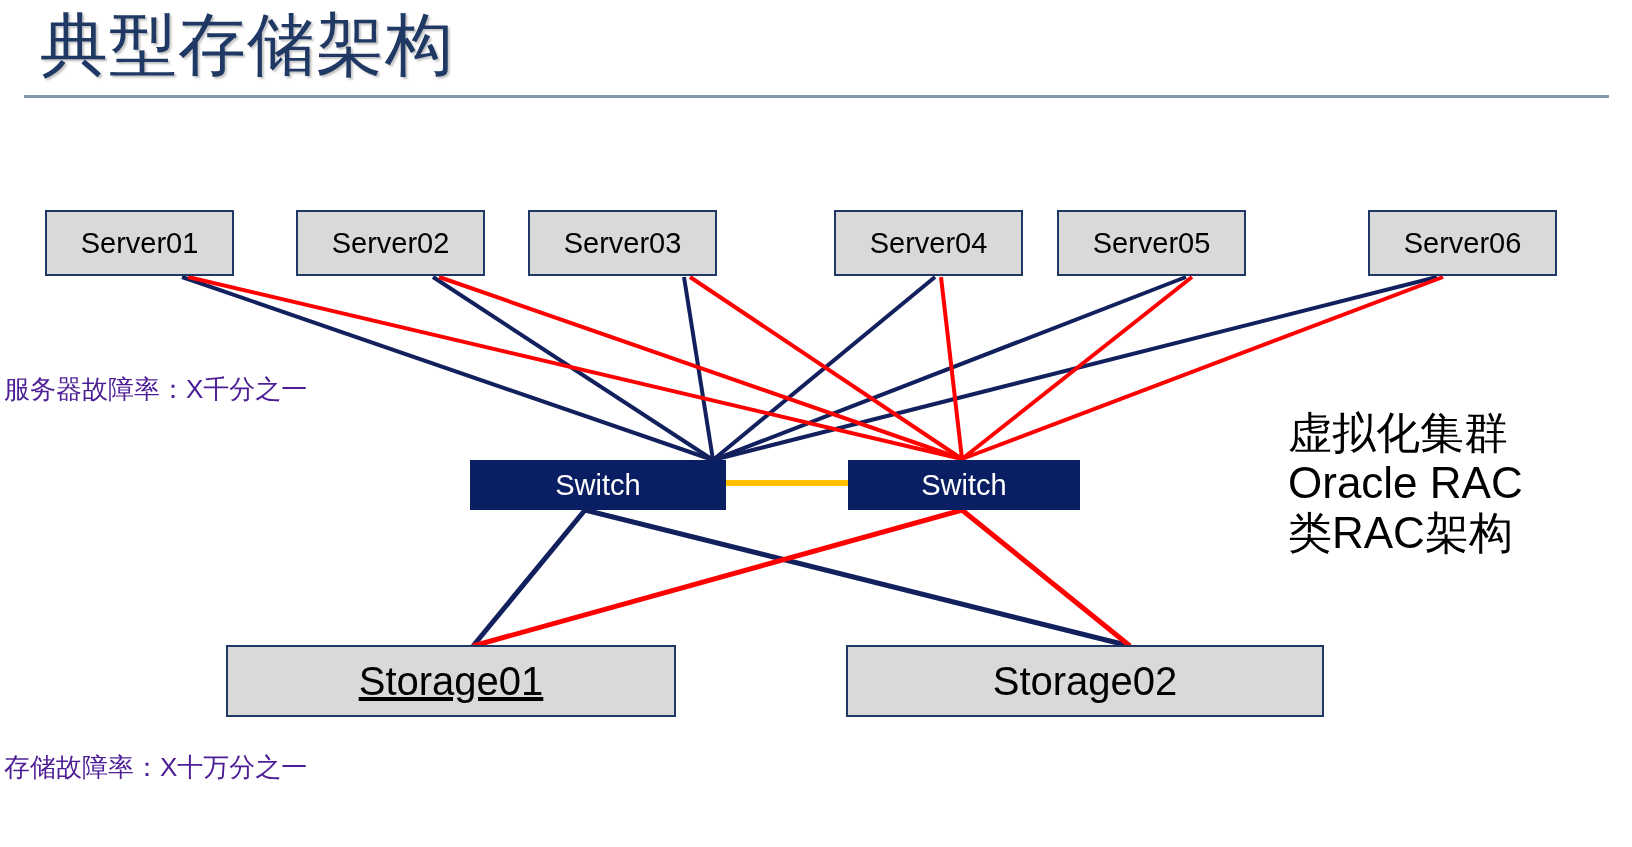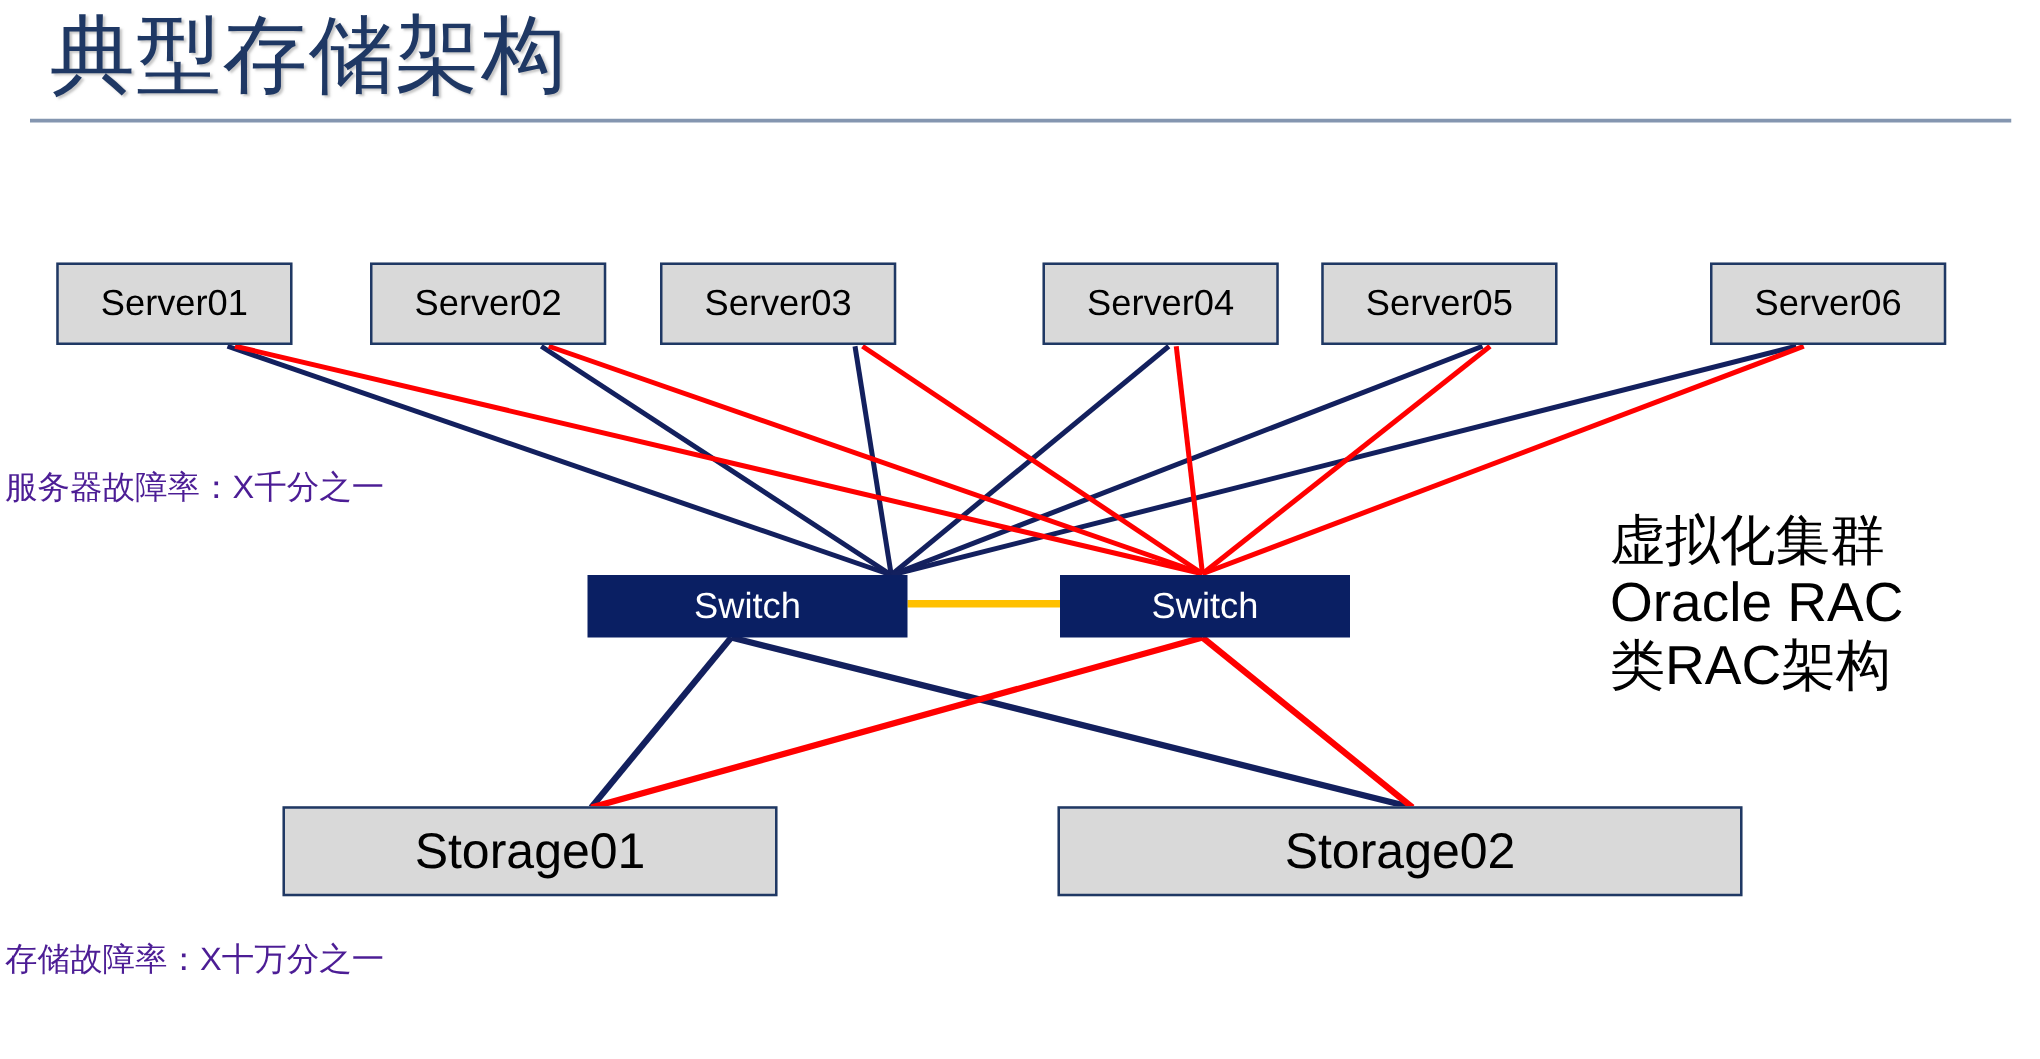--- a/index.html
+++ b/index.html
@@ -166,24 +166,24 @@
     <span>Server06</span>
   </div>
 
   <div class="node switch" style="left:470px;width:256px;">
     <span>Switch</span>
   </div>
   <div class="node switch" style="left:848px;width:232px;">
     <span>Switch</span>
   </div>
 
-  <div class="node storage" style="left:226px;width:396px;">
+  <div class="node storage" style="left:226px;width:450px;text-decoration:underline;">
     <span>Storage01</span>
   </div>
-  <div class="node storage" style="left:846px;width:548px;">
+  <div class="node storage" style="left:846px;width:478px;">
     <span>Storage02</span>
   </div>
 
   <div class="note" id="note-server">服务器故障率：X千分之一</div>
   <div class="note" id="note-storage">存储故障率：X十万分之一</div>
 
   <div id="right-note">
     <div>虚拟化集群</div>
     <div>Oracle RAC</div>
     <div>类RAC架构</div>

